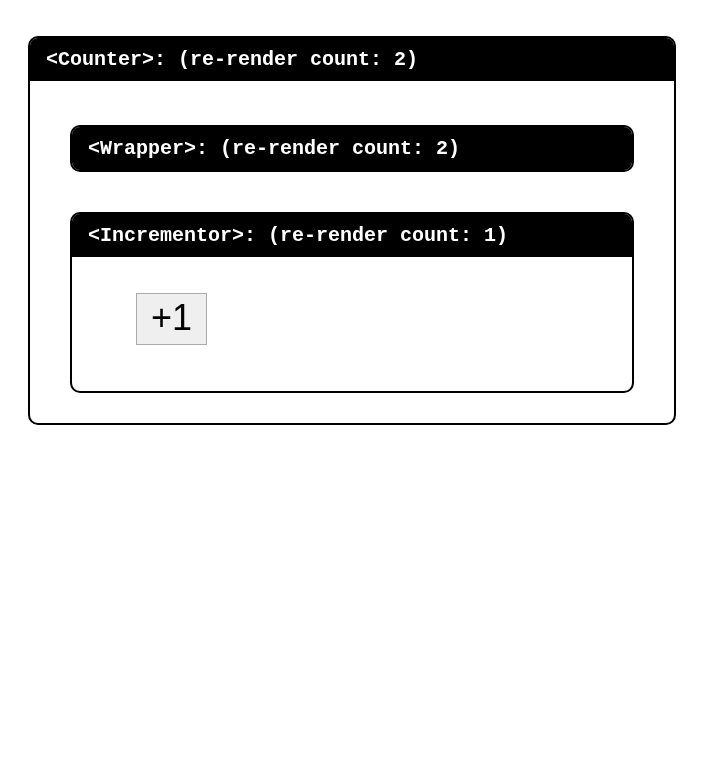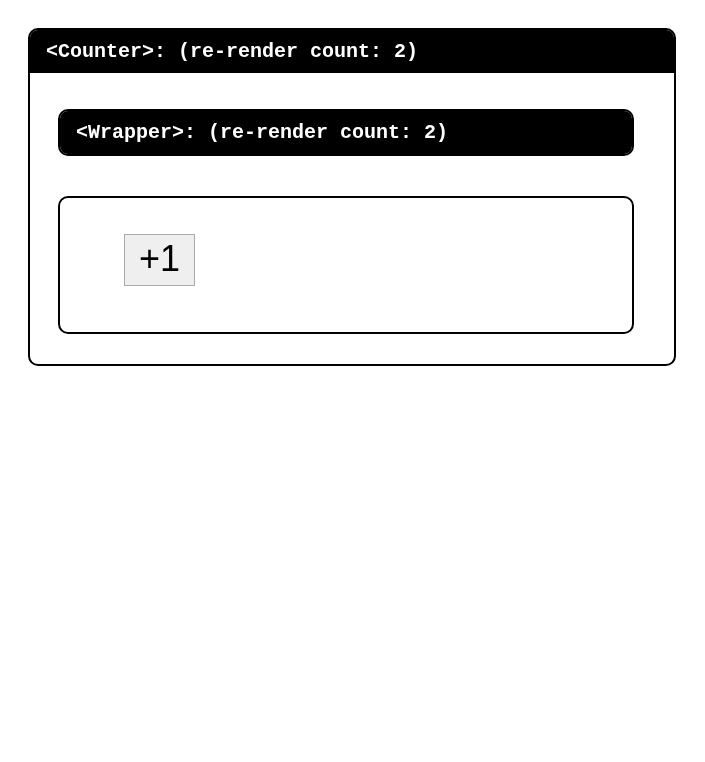--- a/index.html
+++ b/index.html
@@ -12,37 +12,38 @@
       font-family: "Courier New", Courier, monospace;
       width: 705px;
       height: 762px;
       padding: 28px;
     }
     .panel {
       border: 2px solid #000;
       border-radius: 10px;
       background: #fff;
       overflow: hidden;
+      margin-top: 8px;
     }
     .panel-header {
       background: #000;
       color: #fff;
       font-weight: bold;
       font-size: 20px;
       padding: 10px 16px;
       font-family: "Courier New", Courier, monospace;
     }
     .panel-body {
       padding: 24px 28px 28px 28px;
     }
     .counter-panel {
       width: 648px;
     }
     .counter-body {
-      padding: 36px 40px 30px 28px;
+      padding: 36px 40px 30px 40px;
     }
     .wrapper-panel {
       width: 100%;
       margin-bottom: 40px;
     }
     .wrapper-body {
       padding: 28px 38px 34px 38px;
     }
     .display-panel {
       width: 100%;
@@ -80,19 +81,20 @@
 
 <div class="panel counter-panel">
   <div class="panel-header">&lt;Counter&gt;: (re-render count: 2)</div>
   <div class="panel-body counter-body">
 
     <div class="panel wrapper-panel">
       <div class="panel-header">&lt;Wrapper&gt;: (re-render count: 2)</div>
     </div>
 
     <div class="panel incrementor-panel">
+      <div class="panel-header">&lt;Incrementor&gt;: (re-render count: 1)</div>
       <div class="panel-body incrementor-body">
         <button class="inc-button">+1</button>
       </div>
     </div>
 
   </div>
 </div>
 
 </body></html>

